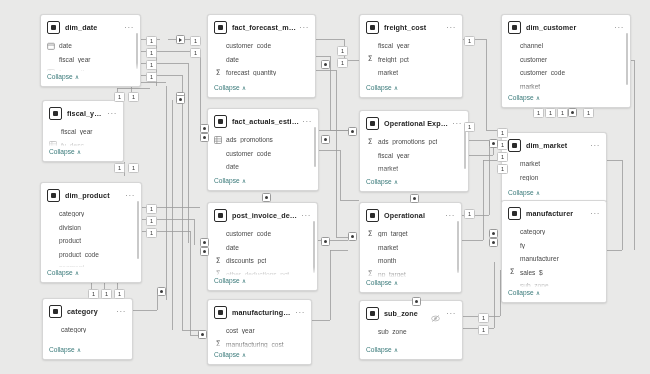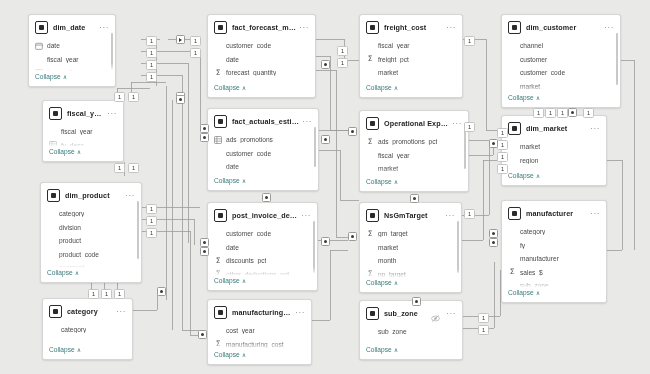--- a/index.html
+++ b/index.html
@@ -205,21 +205,21 @@
         <i></i>
       </div>
       <div class="port" style="left: 568px; top: 108px;">
         <i></i>
       </div>
       <div class="port" style="left: 157px; top: 287px;">
         <i></i>
       </div>
     </div>
   <div id="cards">
-      <div class="card" style="left: 28px; top: 14px; width: 88px; height: 73px;">
+      <div class="card" style="left: 40px; top: 14px; width: 101px; height: 73px;">
         <div class="card-head">
           <span class="tbl-ico">
             <i></i>
           </span>
           <span class="card-title">dim_date</span>
           <span class="dots">···</span>
         </div>
         <div class="fields">
           <div class="field">
             <span class="f-ico">
@@ -568,21 +568,21 @@
             <span>Collapse</span>
             <span class="chev">∧</span>
           </div>
         </div>
       </div>
       <div class="card" style="left: 359px; top: 202px; width: 103px; height: 91px;">
         <div class="card-head">
           <span class="tbl-ico">
             <i></i>
           </span>
-          <span class="card-title">NsGmTarget</span>
+          <span class="card-title">Operational</span>
           <span class="dots">···</span>
         </div>
         <div class="fields">
           <div class="field">
             <span class="f-ico">
               <span class="sigma">Σ</span>
             </span>
             <span class="f-name">gm_target</span>
           </div>
           <div class="field indent">
@@ -632,21 +632,21 @@
           </div>
         </div>
         <div class="card-fade"></div>
         <div class="card-cut">
           <div class="collapse">
             <span>Collapse</span>
             <span class="chev">∧</span>
           </div>
         </div>
       </div>
-      <div class="card" style="left: 501px; top: 14px; width: 120px; height: 94px;">
+      <div class="card" style="left: 501px; top: 14px; width: 130px; height: 94px;">
         <div class="card-head">
           <span class="tbl-ico">
             <i></i>
           </span>
           <span class="card-title">dim_customer</span>
           <span class="dots">···</span>
         </div>
         <div class="fields">
           <div class="field indent">
             <span class="f-name">channel</span>
@@ -666,21 +666,21 @@
         </div>
         <div class="scroll" style="top: 18px; height: 52px;"></div>
         <div class="card-fade" style="bottom: 14px;"></div>
         <div class="card-cut">
           <div class="collapse">
             <span>Collapse</span>
             <span class="chev">∧</span>
           </div>
         </div>
       </div>
-      <div class="card" style="left: 501px; top: 115px; width: 106px; height: 71px;">
+      <div class="card" style="left: 501px; top: 132px; width: 106px; height: 71px;">
         <div class="card-head">
           <span class="tbl-ico">
             <i></i>
           </span>
           <span class="card-title">dim_market</span>
           <span class="dots">···</span>
         </div>
         <div class="fields">
           <div class="field indent">
             <span class="f-name">market</span>

